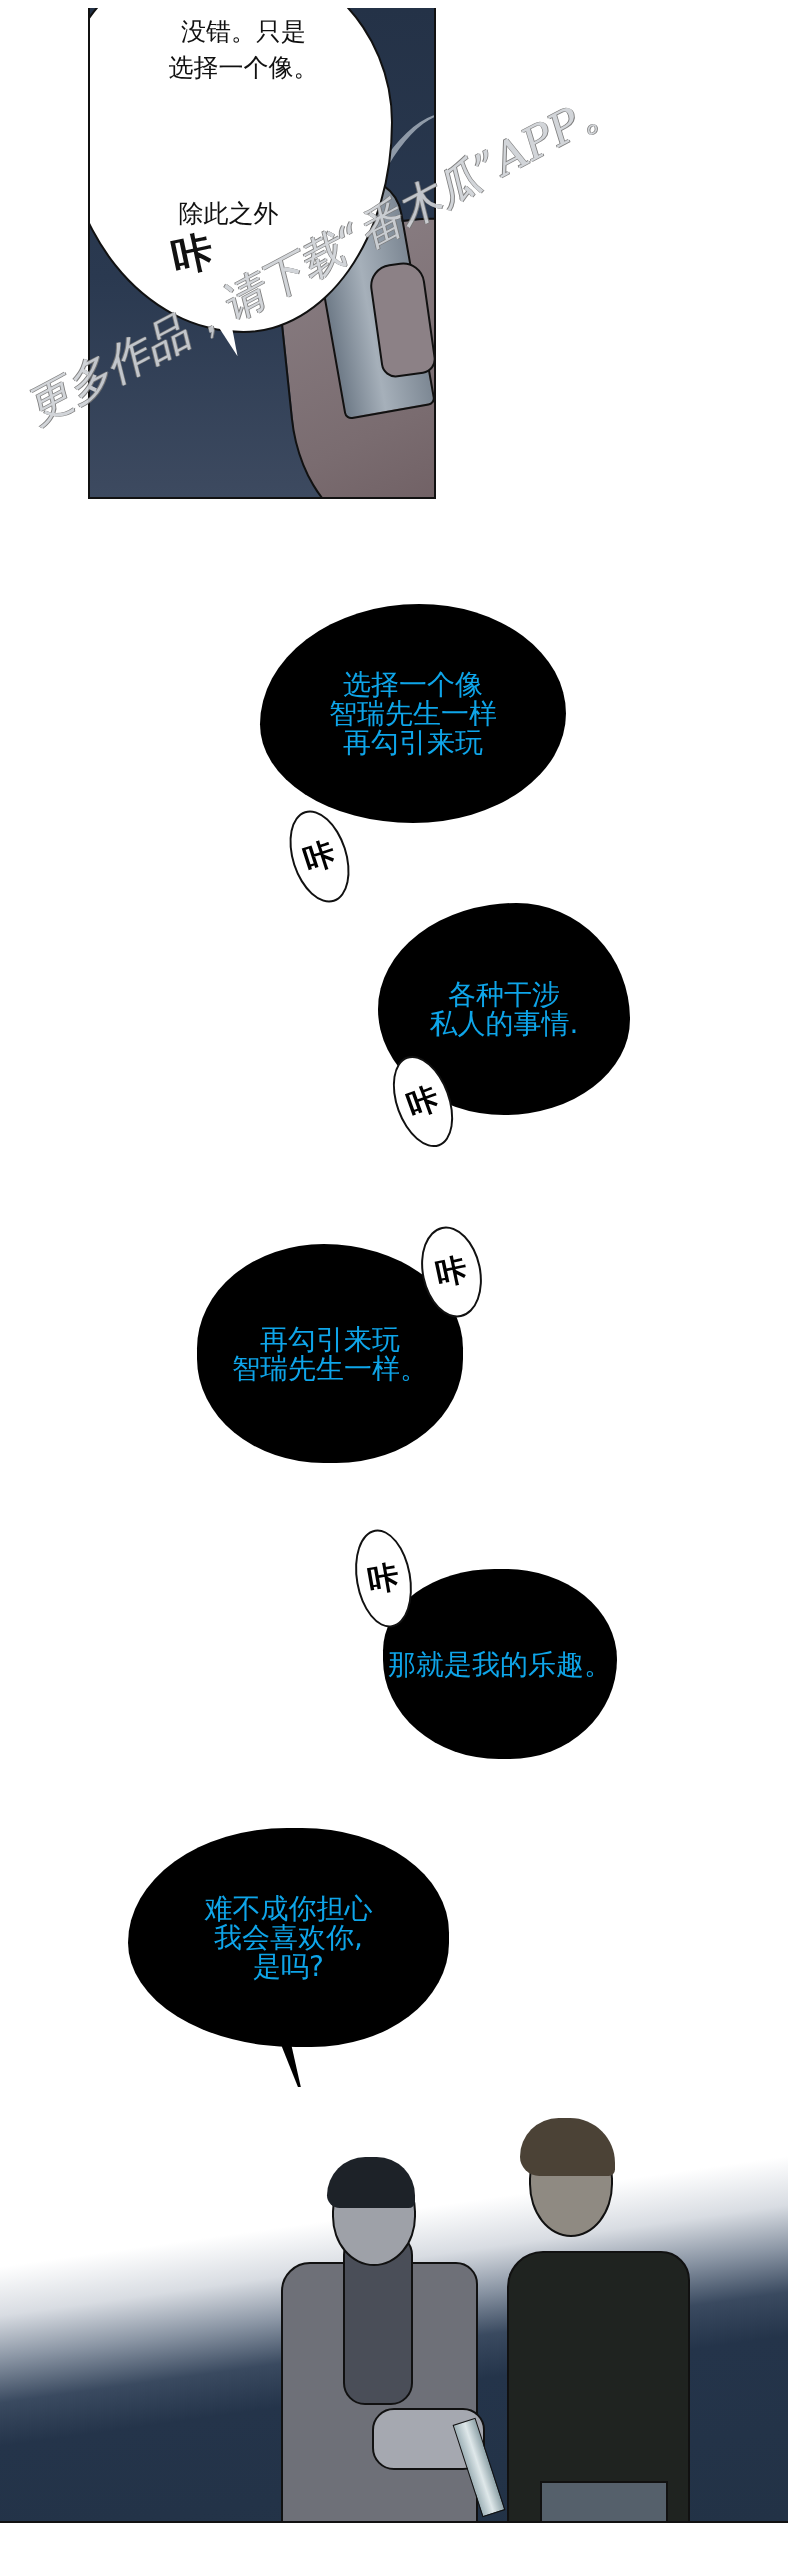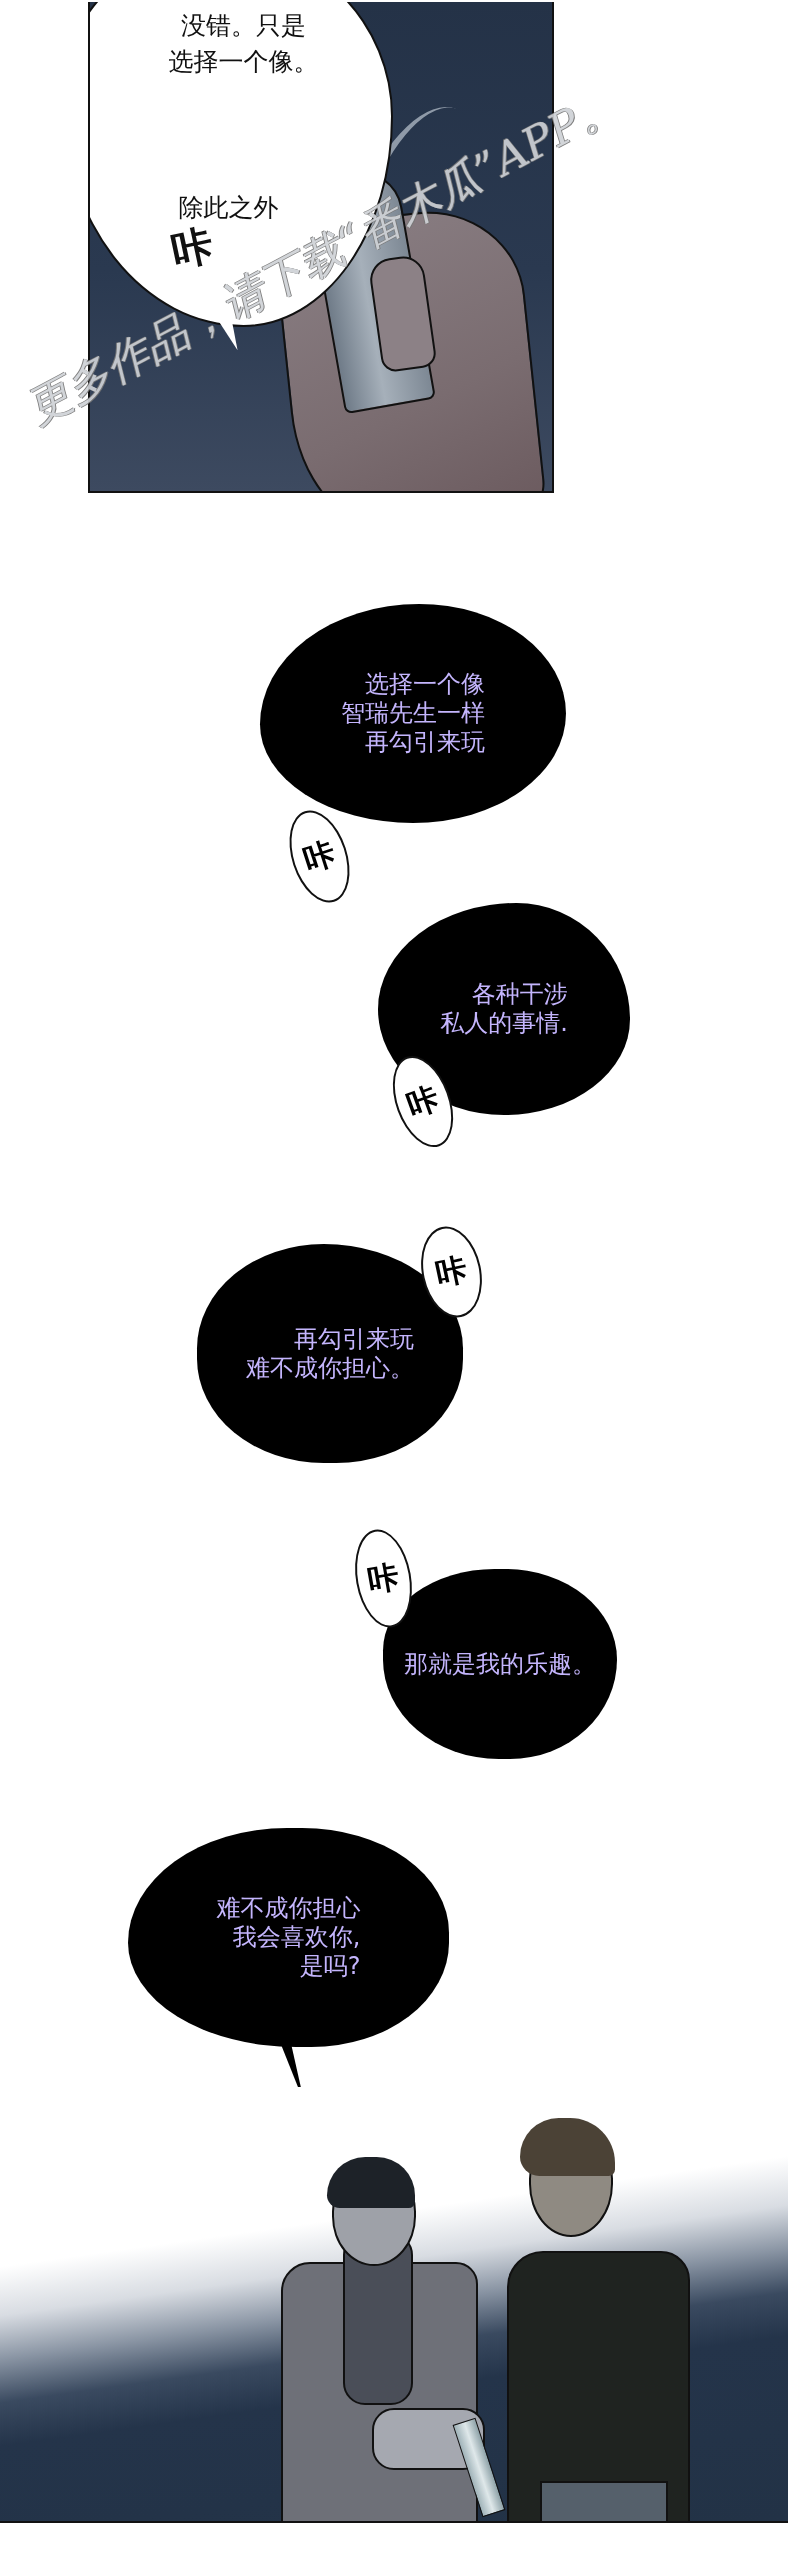--- a/index.html
+++ b/index.html
@@ -1,21 +1,21 @@
 <!DOCTYPE html>
 <html style="font-size:11.7px"><head>
   <meta charset="utf-8">
   <style>
     html, body { margin: 0; padding: 0; background: #ffffff; }
     body { width: 788px; height: 2576px; position: relative; overflow: hidden;
            font-family: "DejaVu Sans", "Liberation Sans", sans-serif; }
     .abs { position: absolute; }
 
     
-    .panel1 { left: 88px; top: 2px; width: 466px; height: 491px;
+    .panel1 { left: 88px; top: 8px; width: 348px; height: 491px;
               background: linear-gradient(180deg, #243247 0%, #2a3950 55%, #3d4a60 100%);
               border: 2.9px solid #111; border-top: none; box-sizing: border-box; overflow: hidden; padding-left: 35px; }
     .p1-bubble { left: -29px; top: -58px; width: 328px; height: 379px; background: #fff;
                  border: 2.2px solid #111; border-radius: 48% 52% 45% 55% / 40% 45% 55% 60%; }
     .p1-tail { left: 128px; top: 299px; width: 0; height: 0;
                border-left: 10.2px solid transparent; border-right: 10.2px solid transparent;
                border-top: 51px solid #fff; transform: rotate(-22deg); }
     .p1-text { color: #111; font-size: 25px; line-height: 36px; text-align: center; }
     .p1-text-a { left: 22px; top: 5.8px; width: 263px; }
     .p1-text-b { left: 0px; top: 188px; width: 277px; }
@@ -35,22 +35,22 @@
     .sfx { font-weight: bold; color: #111; font-family: "DejaVu Sans", sans-serif; }
     .sfx-p1 { left: 82px; top: 219px; font-size: 41px; color: #111;
               text-shadow: 1.5px 1.5px 0 #fff, -1.5px -1.5px 0 #fff, 1.5px -1.5px 0 #fff, -1.5px 1.5px 0 #fff;
               transform: rotate(-12deg); }
 
     .watermark { color: #cfd2d6; font-size: 44px; font-family: "DejaVu Serif", serif; font-style: italic;
                  text-shadow: 0.7px 0.7px 0 #777, -0.7px -0.7px 0 #777; transform: rotate(-28deg);
                  transform-origin: left bottom; white-space: nowrap; opacity: 0.92; }
 
     
-    .bb { background: #000; color: #c4b5fd; display: flex; align-items: center; justify-content: center;
-          text-align: right; font-size: 24px; line-height: 29px; }
+    .bb { background: #000; color: #0ea5e9; display: flex; align-items: center; justify-content: center;
+          text-align: center; font-size: 28px; line-height: 29px; }
     .bb1 { left: 260px; top: 604px; width: 306px; height: 219px; border-radius: 52% 48% 50% 50% / 55% 50% 50% 45%; }
     .bb2 { left: 378px; top: 903px; width: 252px; height: 212px; border-radius: 55% 45% 50% 50% / 50% 55% 45% 50%; }
     .bb3 { left: 197px; top: 1244px; width: 266px; height: 219px; border-radius: 50% 55% 50% 50% / 50% 50% 50% 50%; }
     .bb4 { left: 383px; top: 1569px; width: 234px; height: 190px; border-radius: 50% 50% 48% 52% / 45% 50% 55% 55%; }
     .bb5 { left: 128px; top: 1828px; width: 321px; height: 219px; border-radius: 52% 48% 45% 55% / 55% 50% 50% 50%; }
     .bb5-tail { left: 288px; top: 2036px; width: 0; height: 0;
                 border-left: 7.3px solid transparent; border-right: 4.4px solid transparent;
                 border-top: 69px solid #000; transform: rotate(-16deg); }
 
     .sfx-bubble { background: #fff; border: 2.2px solid #111; border-radius: 50%;
@@ -128,21 +128,21 @@
     <div>私人的事情.</div>
   </div>
 </div>
 <div class="abs sfx-bubble sb2">
   <span>咔</span>
 </div>
 
 <div class="abs bb bb3">
   <div>
     <div>再勾引来玩</div>
-    <div>难不成你担心。</div>
+    <div>智瑞先生一样。</div>
   </div>
 </div>
 <div class="abs sfx-bubble sb3">
   <span>咔</span>
 </div>
 
 <div class="abs bb bb4">
   <div>
     <div>那就是我的乐趣。</div>
   </div>

